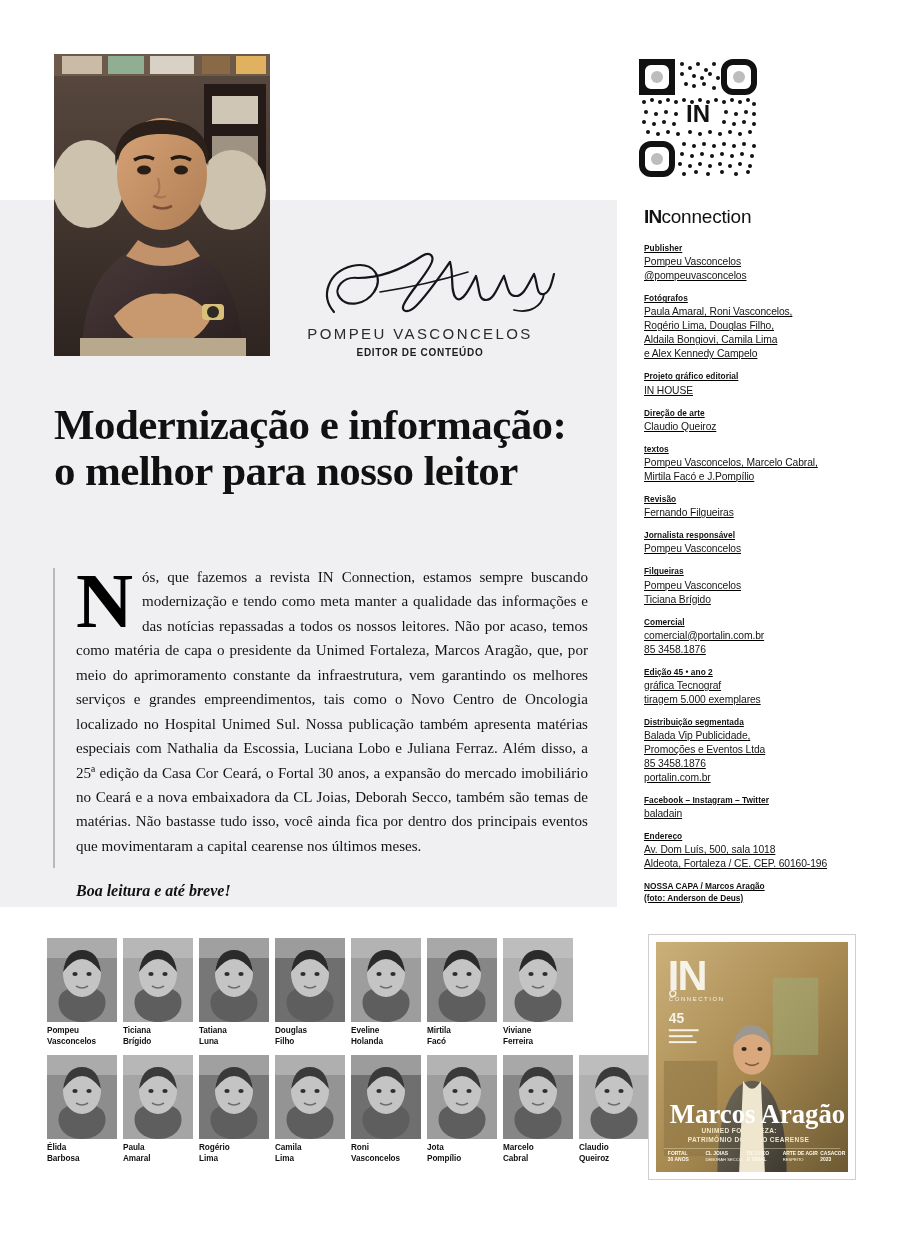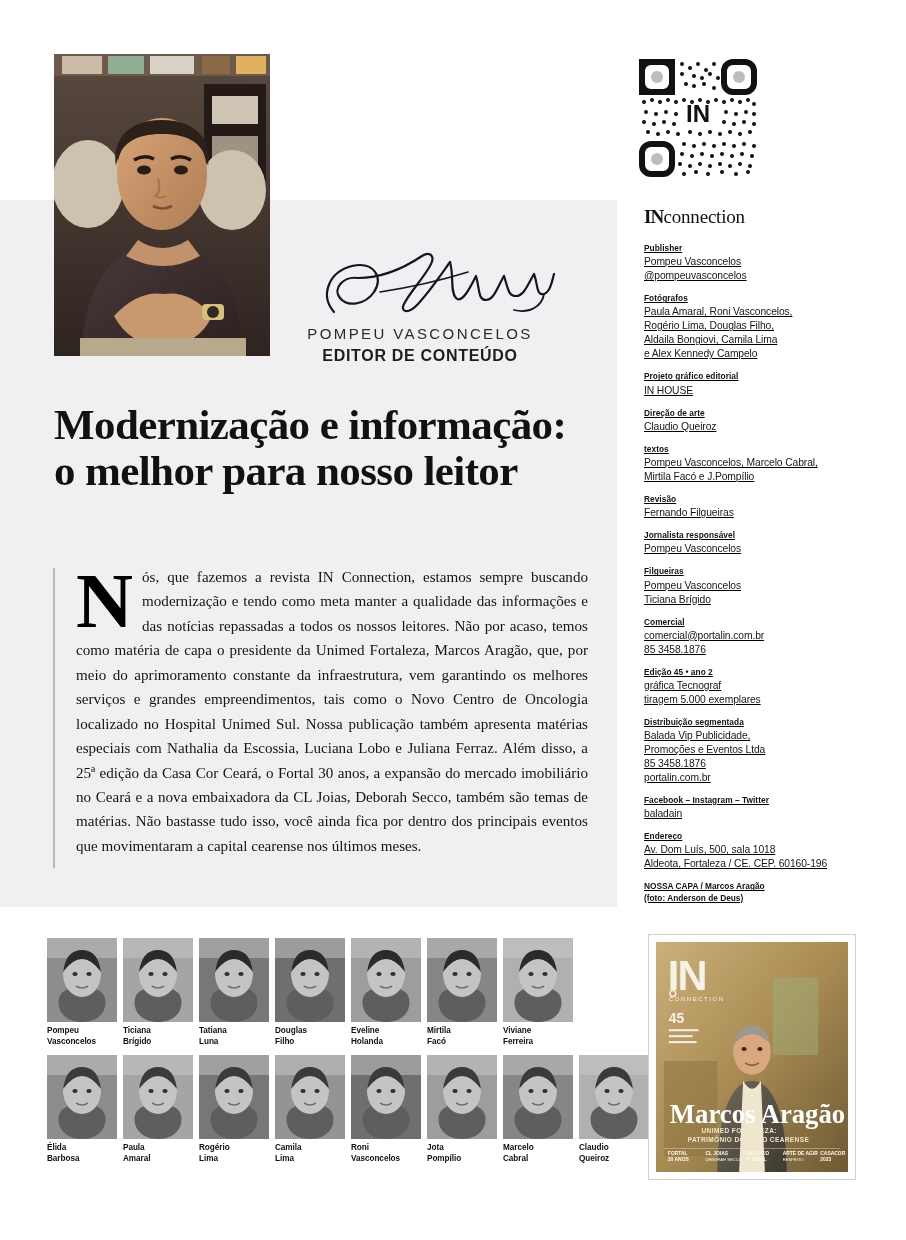--- a/index.html
+++ b/index.html
@@ -27,21 +27,21 @@
   .editor-photo svg { display:block; width:100%; height:100%; }
 
   
   .sig-block { position: absolute; left: 290px; top: 248px; width: 260px; text-align: center; }
   .sig-svg { display: block; width: 240px; height: 72px; margin: 0 auto 6px 28px; }
   .sig-name {
     font-size: 15px; letter-spacing: 2.4px; color: #2b2b2b;
     font-weight: 400; line-height: 1.1;
   }
   .sig-role {
-    font-size: 16px; letter-spacing: 0.7px; color: #1d1d1d;
+    font-size: 10px; letter-spacing: 0.7px; color: #1d1d1d;
     font-weight: 700; margin-top: 4px;
   }
 
   
   .headline {
     position: absolute; left: 54px; top: 402px; width: 520px;
     font-family: "Liberation Serif", serif;
     font-weight: 700; font-size: 43px; line-height: 1.07;
     letter-spacing: -0.6px; color: #111;
   }
@@ -72,21 +72,21 @@
     font-size: 16px; color: #111;
   }
 
   
   .qr { position: absolute; left: 634px; top: 54px; width: 128px; height: 128px; }
   .qr svg { display: block; width: 100%; height: 100%; }
 
   
   .masthead {
     position: absolute; left: 644px; top: 206px;
-    font-size: 19px; color: #111; letter-spacing: -0.2px; white-space: nowrap; font-family: Liberation Serif, serif;
+    font-size: 19px; color: #111; letter-spacing: -0.2px; white-space: nowrap;
   }
   .masthead .in { font-weight: 700; letter-spacing: -0.8px; }
   .masthead .conn { font-weight: 300; }
 
   
   .credits {
     position: absolute; left: 644px; top: 243px; width: 218px; text-decoration: underline;
   }
   .cred-block { margin-bottom: 10px; }
   .cred-label {
@@ -190,20 +190,21 @@
     </svg>
     <div class="sig-name">POMPEU VASCONCELOS</div>
     <div class="sig-role">EDITOR DE CONTEÚDO</div>
   </div>
 
   <h1 class="headline">Modernização e informação: o melhor para nosso leitor</h1>
 
   <div class="body-wrap">
     <div class="rule"></div>
     <p class="body-copy"><span class="dropcap">N</span><span>ós, que fazemos a revista IN Connection, estamos sempre buscando modernização e tendo como meta manter a qualidade das informações e das notícias repassadas a todos os nossos leitores. Não por acaso, temos como matéria de capa o presidente da Unimed Fortaleza, Marcos Aragão, que, por meio do aprimoramento constante da infraestrutura, vem garantindo os melhores serviços e grandes empreendimentos, tais como o Novo Centro de Oncologia localizado no Hospital Unimed Sul. Nossa publicação também apresenta matérias especiais com Nathalia da Escossia, Luciana Lobo e Juliana Ferraz. Além disso, a 25ª edição da Casa Cor Ceará, o Fortal 30 anos, a expansão do mercado imobiliário no Ceará e a nova embaixadora da CL Joias, Deborah Secco, também são temas de matérias. Não bastasse tudo isso, você ainda fica por dentro dos principais eventos que movimentaram a capital cearense nos últimos meses.</span></p>
+    <p class="closing">Boa leitura e até breve!</p>
   </div>
 
   <div class="qr">
     <svg viewBox="0 0 128 128">
       <rect width="128" height="128" fill="#fff"></rect>
       <g fill="#111">
         <path d="M8 8h30v30H8z" fill="none" stroke="#111" stroke-width="6" rx="8"></path>
         <rect x="8" y="8" width="30" height="30" rx="9" fill="none" stroke="#111" stroke-width="6"></rect>
         <circle cx="23" cy="23" r="6" fill="#bdbdbd"></circle>
         <rect x="90" y="8" width="30" height="30" rx="9" fill="none" stroke="#111" stroke-width="6"></rect>

